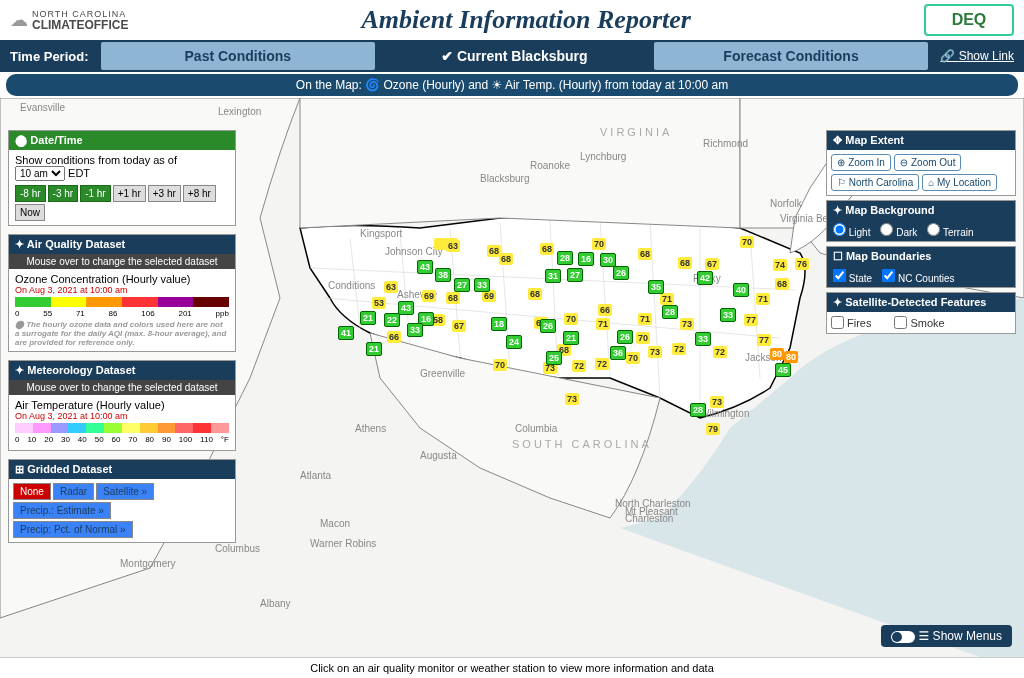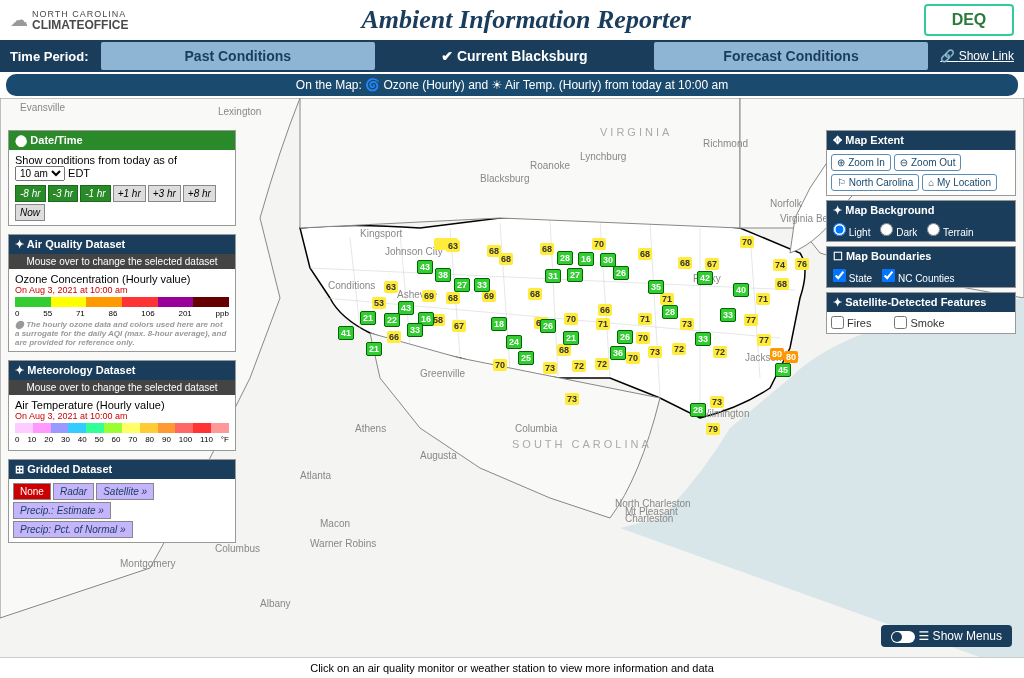--- a/index.html
+++ b/index.html
@@ -30,35 +30,35 @@
 .map-bg { position: absolute; inset: 0; }
 
 .left-panel { position: absolute; left: 8px; top: 32px; width: 228px; z-index: 10; }
 .panel { background: #fff; border: 1px solid #999; margin-bottom: 8px; font-size: 11px; }
 .panel-header { background: #1a3d5c; color: #fff; padding: 3px 6px; font-weight: bold; font-size: 11px; }
 .panel-header.green { background: #2a8a2a; }
 .panel-body { padding: 4px 6px; }
 .panel-sub { background: #444; color: #fff; text-align: center; padding: 2px; font-size: 10px; }
 
 .time-btns { display: flex; gap: 2px; margin-top: 4px; flex-wrap: wrap; }
-.time-btn { padding: 2px 4px; font-size: 10px; border: 1px solid #888; background: #ddd; cursor: pointer; font-style: italic; }
+.time-btn { padding: 2px 4px; font-size: 10px; border: 1px solid #888; background: #ddd; cursor: pointer; }
 .time-btn.green { background: #2a8a2a; color: #fff; border-color: #1a6a1a; }
 
 select { font-size: 10px; }
 
 .scale { display: flex; height: 10px; margin: 2px 0; }
 .scale div { flex: 1; }
 .scale-labels { display: flex; justify-content: space-between; font-size: 8px; margin-bottom: 2px; }
 .note { font-size: 8px; font-style: italic; color: #999; font-weight: bold; }
 .red-text { color: #c00; font-size: 9px; }
 
 .gridded-btns { display: flex; gap: 2px; flex-wrap: wrap; padding: 4px; }
 .g-btn { padding: 2px 6px; font-size: 10px; border: 1px solid #888; cursor: pointer; }
 .g-btn.red { background: #c00; color: #fff; }
-.g-btn.blue { background: #c4b5fd; color: #1a3d5c; font-style: italic; }
+.g-btn.blue { background: #3b82f6; color: #1a3d5c; }
 
 .right-panel { position: absolute; right: 8px; top: 32px; width: 190px; z-index: 10; }
 .rpanel { background: #fff; border: 1px solid #999; margin-bottom: 4px; font-size: 11px; }
 .rpanel-header { background: #1a3d5c; color: #fff; padding: 3px 6px; font-weight: bold; font-size: 11px; }
 .rpanel-body { padding: 4px; display: flex; gap: 3px; flex-wrap: wrap; }
 .map-btn { padding: 2px 5px; font-size: 10px; border: 1px solid #5a8cb5; background: #fff; color: #1a4a6e; cursor: pointer; border-radius: 3px; }
 .radio-row, .check-row { display: flex; gap: 10px; align-items: center; font-size: 10px; padding: 3px 6px; color: #fff; }
 .rpanel-body label { display: flex; align-items: center; gap: 3px; }
 
 .footer { position: absolute; bottom: 0; left: 0; right: 0; text-align: center; font-size: 11px; padding: 4px; background: #fff; border-top: 1px solid #ccc; }
@@ -227,21 +227,21 @@
       <div class="station green" style="left: 418px; top: 214px;">16</div>
       <div class="station green" style="left: 407px; top: 225px;">33</div>
       <div class="station green" style="left: 491px; top: 219px;">18</div>
       <div class="station green" style="left: 540px; top: 221px;">26</div>
       <div class="station green" style="left: 360px; top: 213px;">21</div>
       <div class="station green" style="left: 338px; top: 228px;">41</div>
       <div class="station green" style="left: 366px; top: 244px;">21</div>
       <div class="station green" style="left: 506px; top: 237px;">24</div>
       <div class="station green" style="left: 563px; top: 233px;">21</div>
       <div class="station green" style="left: 617px; top: 232px;">26</div>
-      <div class="station green" style="left: 518px; top: 253px;">25</div>
+      <div class="station green" style="left: 546px; top: 253px;">25</div>
       <div class="station green" style="left: 610px; top: 248px;">36</div>
       <div class="station green" style="left: 695px; top: 234px;">33</div>
       <div class="station green" style="left: 775px; top: 265px;">45</div>
       <div class="station green" style="left: 690px; top: 305px;">28</div>
       <div class="station orange" style="left: 770px; top: 250px;">80</div>
       <div class="station orange" style="left: 784px; top: 253px;">80</div>
     </div>
 
   <div class="left-panel">
     <div class="panel">

